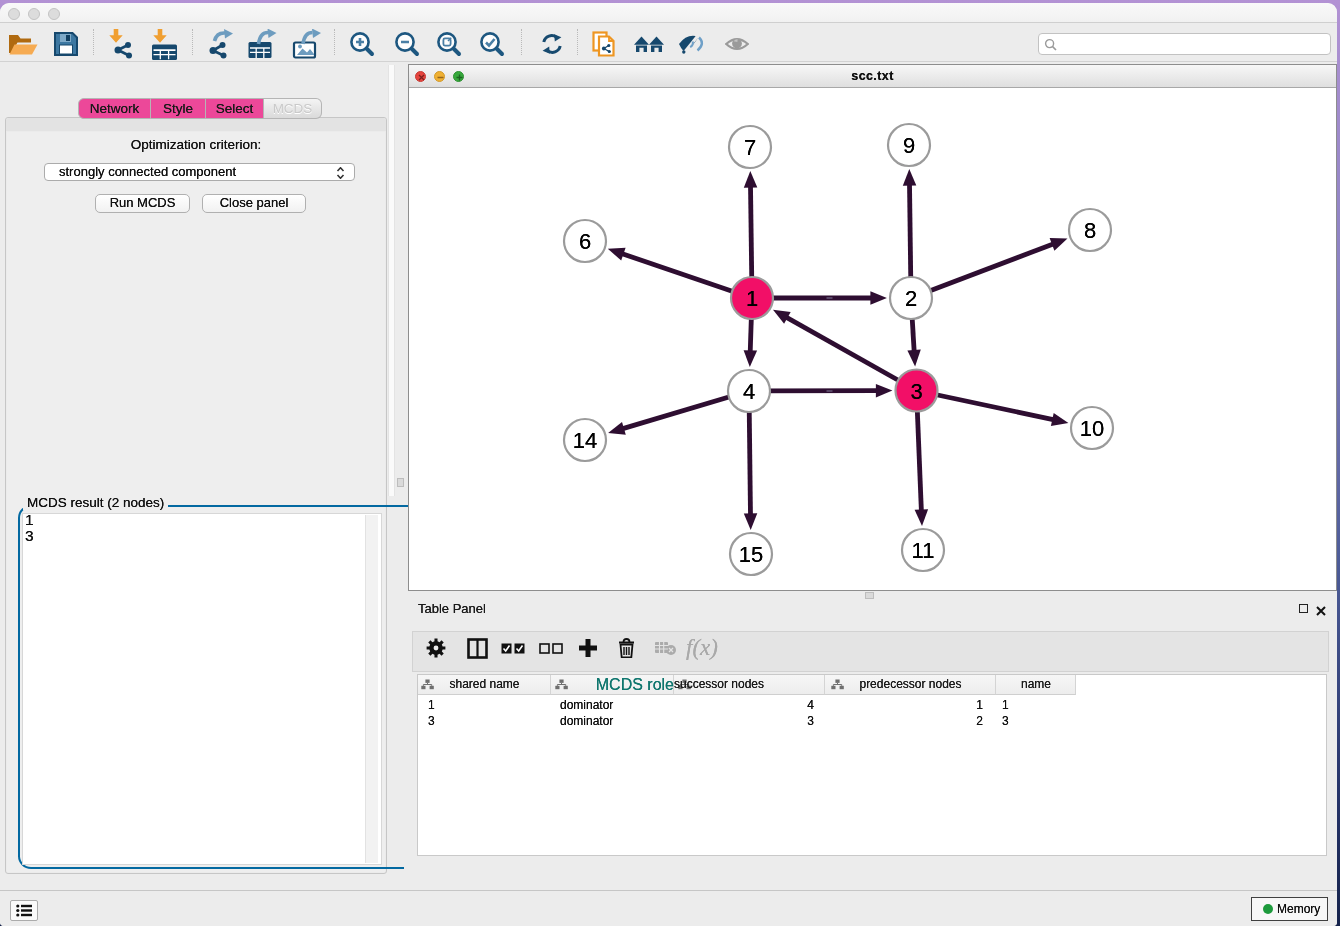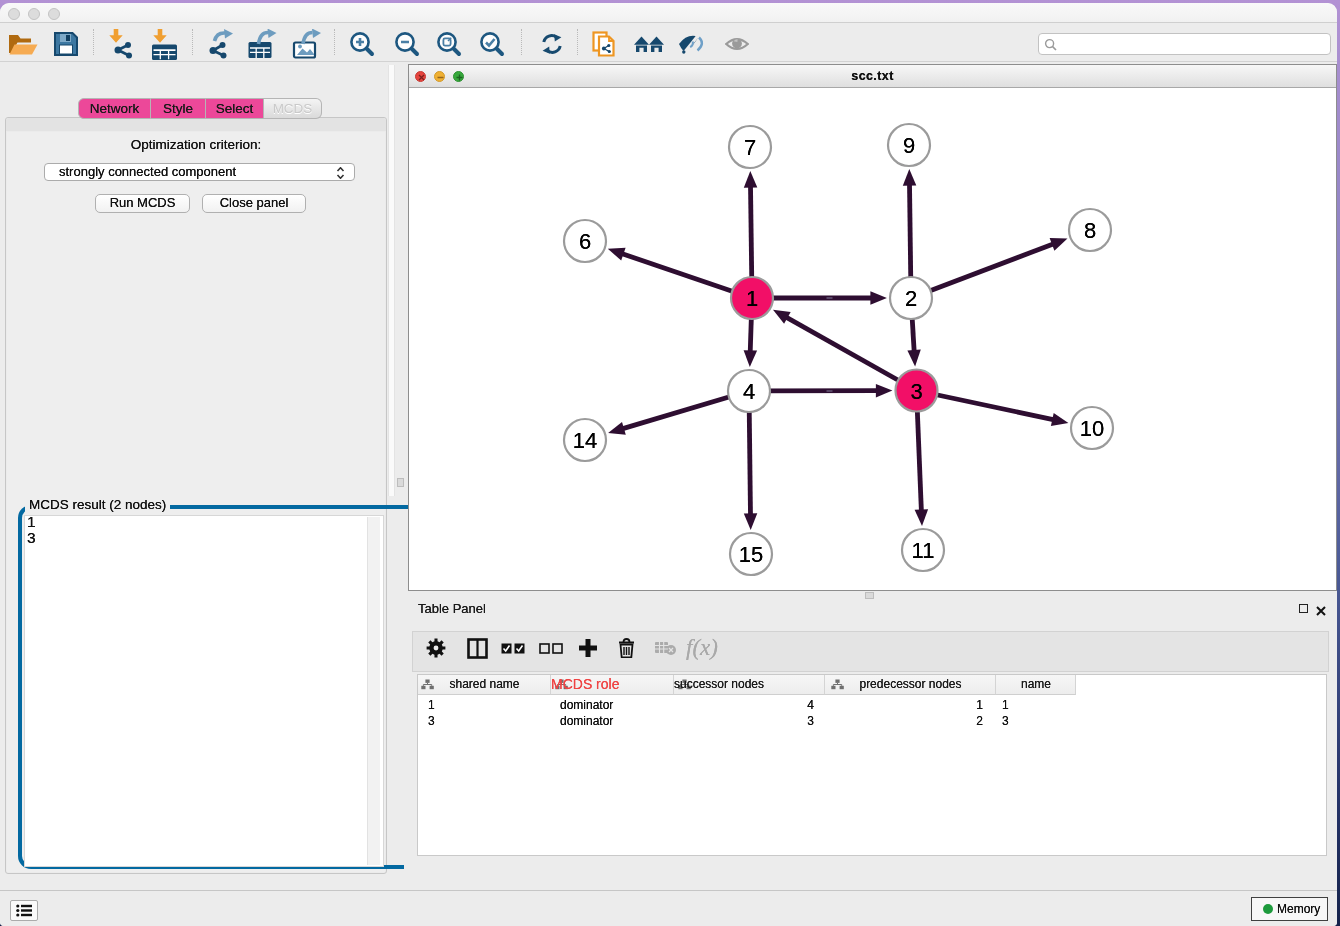--- a/index.html
+++ b/index.html
@@ -20,21 +20,21 @@
 .panel-ico{position:absolute;top:11px;width:9px;height:9px;border:1.5px solid #222}
 .tabs{position:absolute;top:95px;height:21px;display:flex}
 .tab{height:21px;border:1px solid #b5b5b5;border-left:none;background:#ec4899;font-size:13.5px;color:#1a1a1a;display:flex;align-items:center;justify-content:center}
 .tab.first{border-left:1px solid #b5b5b5;border-radius:6px 0 0 6px}
 .tab.sel{background:linear-gradient(#f4f4f4,#dadada);color:#c9c9c9;text-shadow:0 1px 0 #fff;border-radius:0 6px 6px 0}
 .cp-body{position:absolute;left:5px;top:114px;width:382px;height:757px;background:#ebebeb;border:1px solid #c6c6c6;border-radius:3px}
 .cp-inner{position:absolute;left:1px;top:14px;width:378px;height:740px;background:#eeeeee}
 .opt-label{position:absolute;left:0;top:20px;width:382px;text-align:center;font-size:13.5px;color:#111}
 .combo{position:absolute;left:39px;top:46px;width:311px;height:18px;background:#fff;border:1px solid #ababab;border-radius:4px;font-size:13px;color:#111;line-height:16px;padding-left:14px}
 .btn{position:absolute;height:19px;background:linear-gradient(#ffffff,#f1f1f1);border:1px solid #b0b0b0;border-radius:5px;font-size:13px;color:#111;text-align:center}
-.groupbox{position:absolute;left:13px;top:388px;width:432px;height:364px;border:4px solid #0369a1;border-radius:13px}
+.groupbox{position:absolute;left:13px;top:388px;width:432px;height:364px;border:2px solid #0369a1;border-radius:13px}
 .grouplabel{position:absolute;left:3px;top:-12px;background:#eeeeee;padding:0 4px;font-size:13.5px;color:#111}
 .resultbox{position:absolute;left:2px;top:6px;width:360px;height:352px;background:#fff;border:1px solid #d7d7d7}
 .scrollstrip{position:absolute;right:3px;top:1px;width:13px;height:348px;background:#f2f2f2;border-left:1px solid #e2e2e2}
 
 .net{position:absolute;left:408px;top:61px;width:929px;height:527px;border:1px solid #8d8d8d;background:#fff}
 .net-tb{position:absolute;left:0;top:0;width:927px;height:23px;background:linear-gradient(#f7f7f7,#dfdfdf);border-bottom:1px solid #a8a8a8}
 .mac{position:absolute;top:6px;width:11px;height:11px;border-radius:50%}
 .mac svg{display:block}
 .net-title{position:absolute;left:0;top:4px;width:927px;text-align:center;font-size:12.5px;font-weight:600;color:#111;letter-spacing:.4px}
 
@@ -409,21 +409,21 @@
         </svg>
   <div class="abs" style="left:0px;top:0;width:133px;height:20px;font-size:12px;color:#1a1a1a;text-align:center;line-height:19px">shared name</div>
   <svg width="13" height="11" viewBox="0 0 13 11" style="position:absolute;top:4px;left:137px">
           <g fill="#6f6f6f">
             <rect x="4.4" y="0.5" width="4.2" height="3.4"></rect>
             <rect x="0.3" y="6.8" width="4.2" height="3.4"></rect>
             <rect x="8.6" y="6.8" width="4.2" height="3.4"></rect>
             <path d="M6.5 3.9 v1.6 M2.4 6.8 v-1.3 h8.3 v1.3" stroke="#6f6f6f" stroke-width="1" fill="none"></path>
           </g>
         </svg>
-  <div class="abs" style="left:133px;top:0;width:123px;height:20px;font-size:14px;color:#ef4444;text-align:left;line-height:19px">MCDS role</div>
+  <div class="abs" style="left:133px;top:0;width:123px;height:20px;font-size:16px;color:#0f766e;text-align:right;line-height:19px">MCDS role</div>
   <svg width="13" height="11" viewBox="0 0 13 11" style="position:absolute;top:4px;left:260px">
           <g fill="#6f6f6f">
             <rect x="4.4" y="0.5" width="4.2" height="3.4"></rect>
             <rect x="0.3" y="6.8" width="4.2" height="3.4"></rect>
             <rect x="8.6" y="6.8" width="4.2" height="3.4"></rect>
             <path d="M6.5 3.9 v1.6 M2.4 6.8 v-1.3 h8.3 v1.3" stroke="#6f6f6f" stroke-width="1" fill="none"></path>
           </g>
         </svg>
   <div class="abs" style="left:256px;top:0;width:151px;height:20px;font-size:12px;color:#1a1a1a;text-align:left;line-height:19px">successor nodes</div>
   <svg width="13" height="11" viewBox="0 0 13 11" style="position:absolute;top:4px;left:413px">

